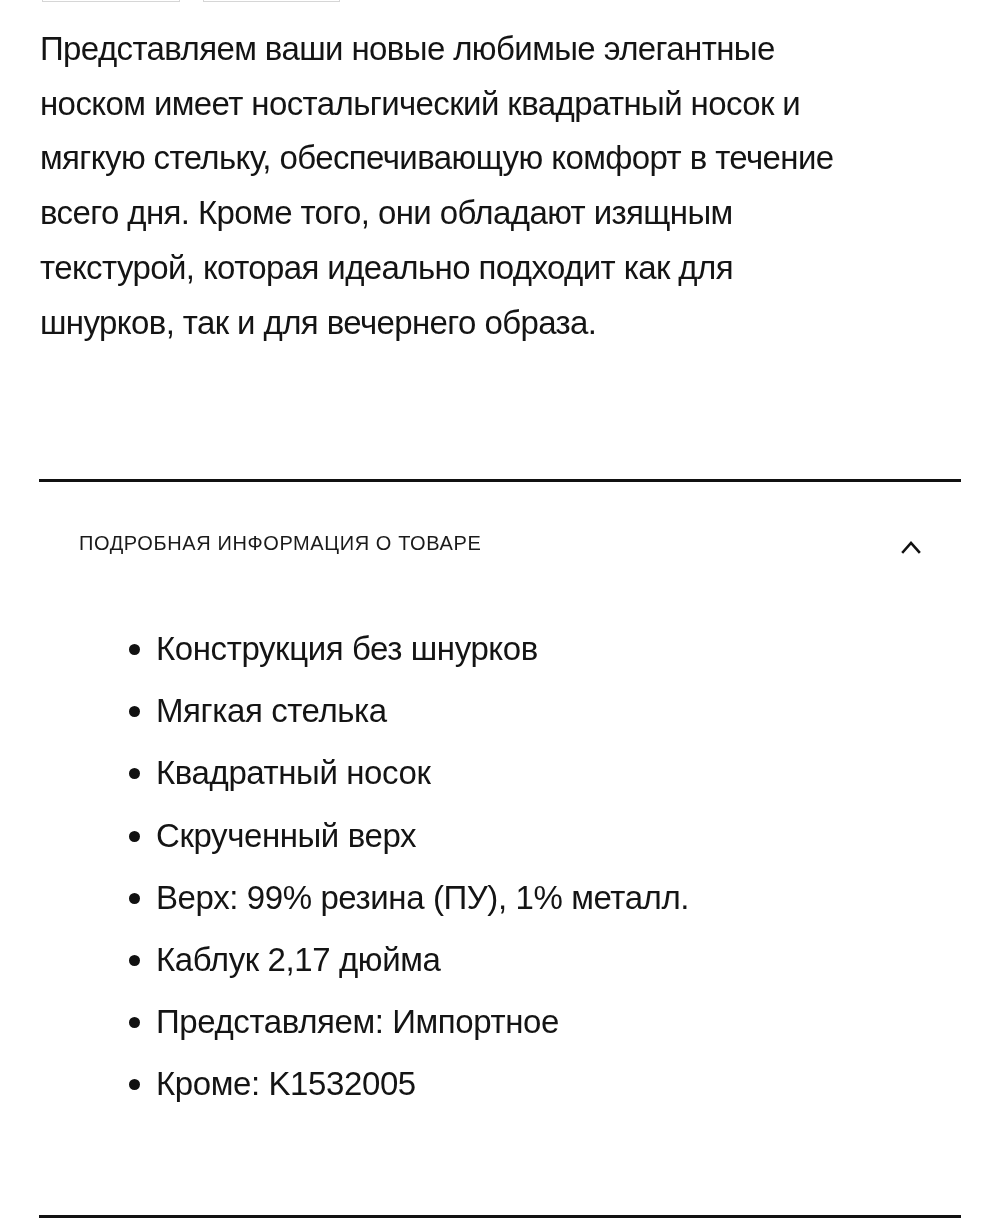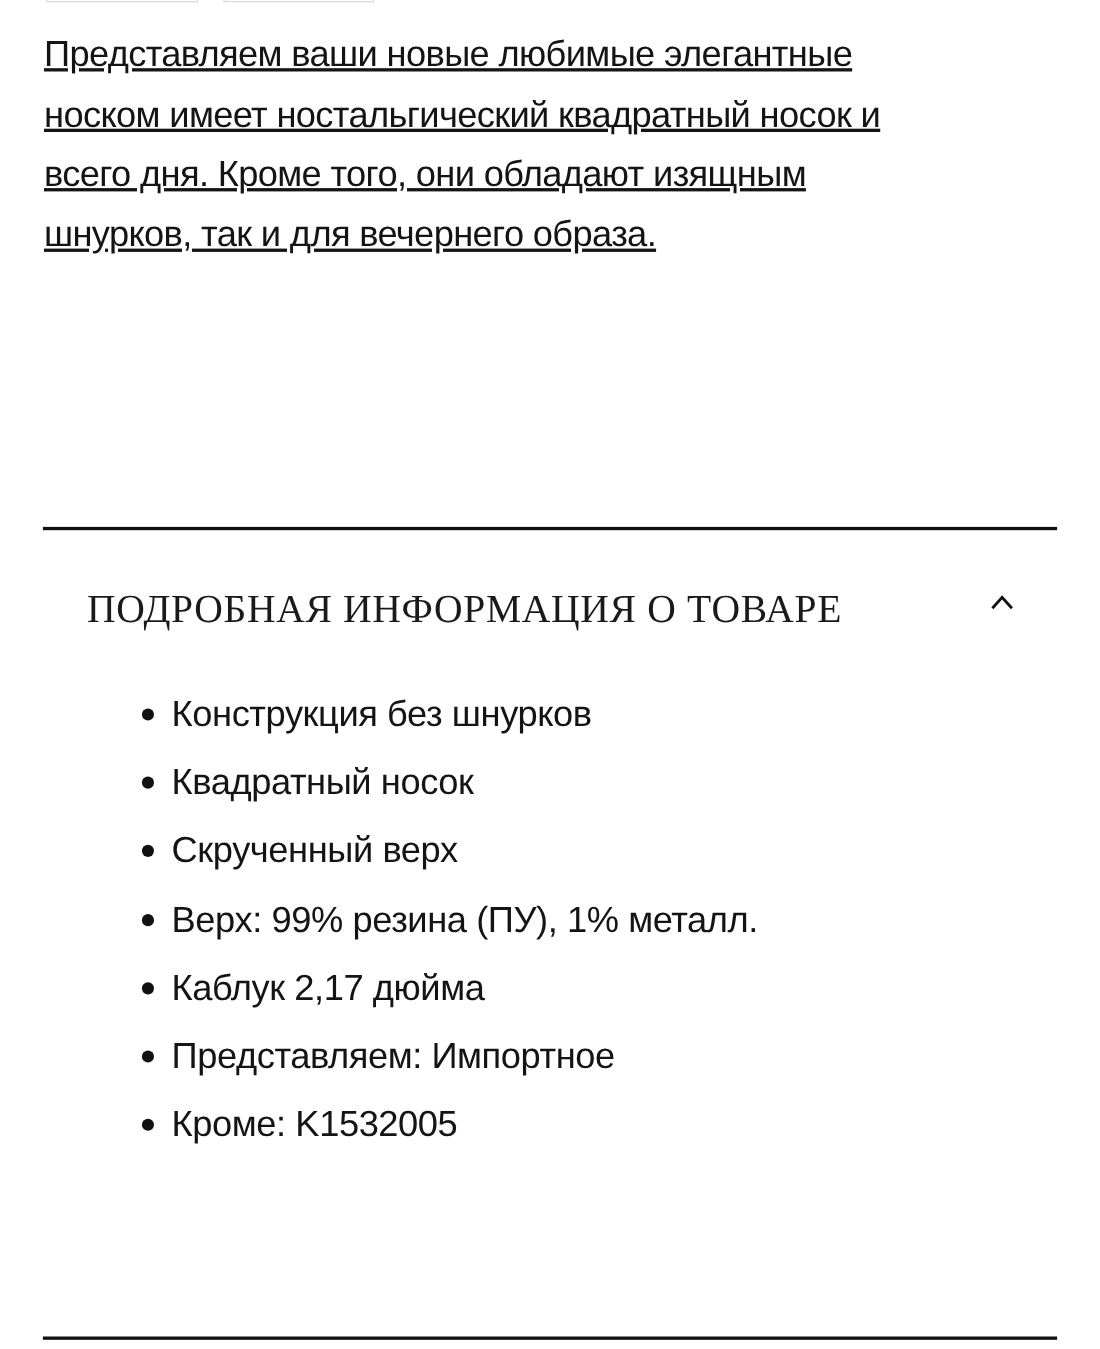--- a/index.html
+++ b/index.html
@@ -40,21 +40,20 @@
       width: 930px;
       font-size: 33px;
       line-height: 54.7px;
       letter-spacing: -0.6px;
       color: #141414;
       margin: 0;
     }
     .description .line {
       display: block;
       white-space: nowrap;
-      text-decoration: underline;
     }
 
     .divider {
       position: absolute;
       left: 39px;
       width: 922px;
       height: 3px;
       background: #111111;
     }
     .divider.top { top: 479px; }
@@ -65,25 +64,24 @@
       left: 39px;
       top: 510px;
       width: 922px;
       height: 80px;
       cursor: pointer;
     }
     .accordion-title {
       position: absolute;
       left: 40px;
       top: 22px;
-      font-size: 36px;
+      font-size: 20px;
       letter-spacing: 0.6px;
       color: #1a1a1a;
       white-space: nowrap;
-      font-family: Liberation Serif, serif;
     }
     .chevron {
       position: absolute;
       left: 862px;
       top: 30px;
       width: 20px;
       height: 14px;
     }
 
     .details-list {
@@ -124,37 +122,43 @@
 <body>
 
 <div class="top-boxes">
   <div class="size-box b1"></div>
   <div class="size-box b2"></div>
 </div>
 
 <p class="description">
   <span class="line">Представляем ваши новые любимые элегантные</span>
   <span class="line">носком имеет ностальгический квадратный носок и</span>
+  <span class="line">мягкую стельку, обеспечивающую комфорт в течение</span>
   <span class="line">всего дня. Кроме того, они обладают изящным</span>
+  <span class="line">текстурой, которая идеально подходит как для</span>
   <span class="line">шнурков, так и для вечернего образа.</span>
 </p>
 
 <div class="divider top"></div>
 
 <div class="accordion-header">
   <span class="accordion-title">ПОДРОБНАЯ ИНФОРМАЦИЯ О ТОВАРЕ</span>
   <svg class="chevron" viewBox="0 0 20 14" xmlns="http://www.w3.org/2000/svg">
     <polyline points="2,12 10,3 18,12" fill="none" stroke="#111111" stroke-width="2.6" stroke-linecap="square"></polyline>
   </svg>
 </div>
 
 <ul class="details-list">
   <li>
       <span class="bullet"></span>
       <span class="text">Конструкция без шнурков</span>
+    </li>
+  <li>
+      <span class="bullet"></span>
+      <span class="text">Мягкая стелька</span>
     </li>
   <li>
       <span class="bullet"></span>
       <span class="text">Квадратный носок</span>
     </li>
   <li>
       <span class="bullet"></span>
       <span class="text">Скрученный верх</span>
     </li>
   <li>

